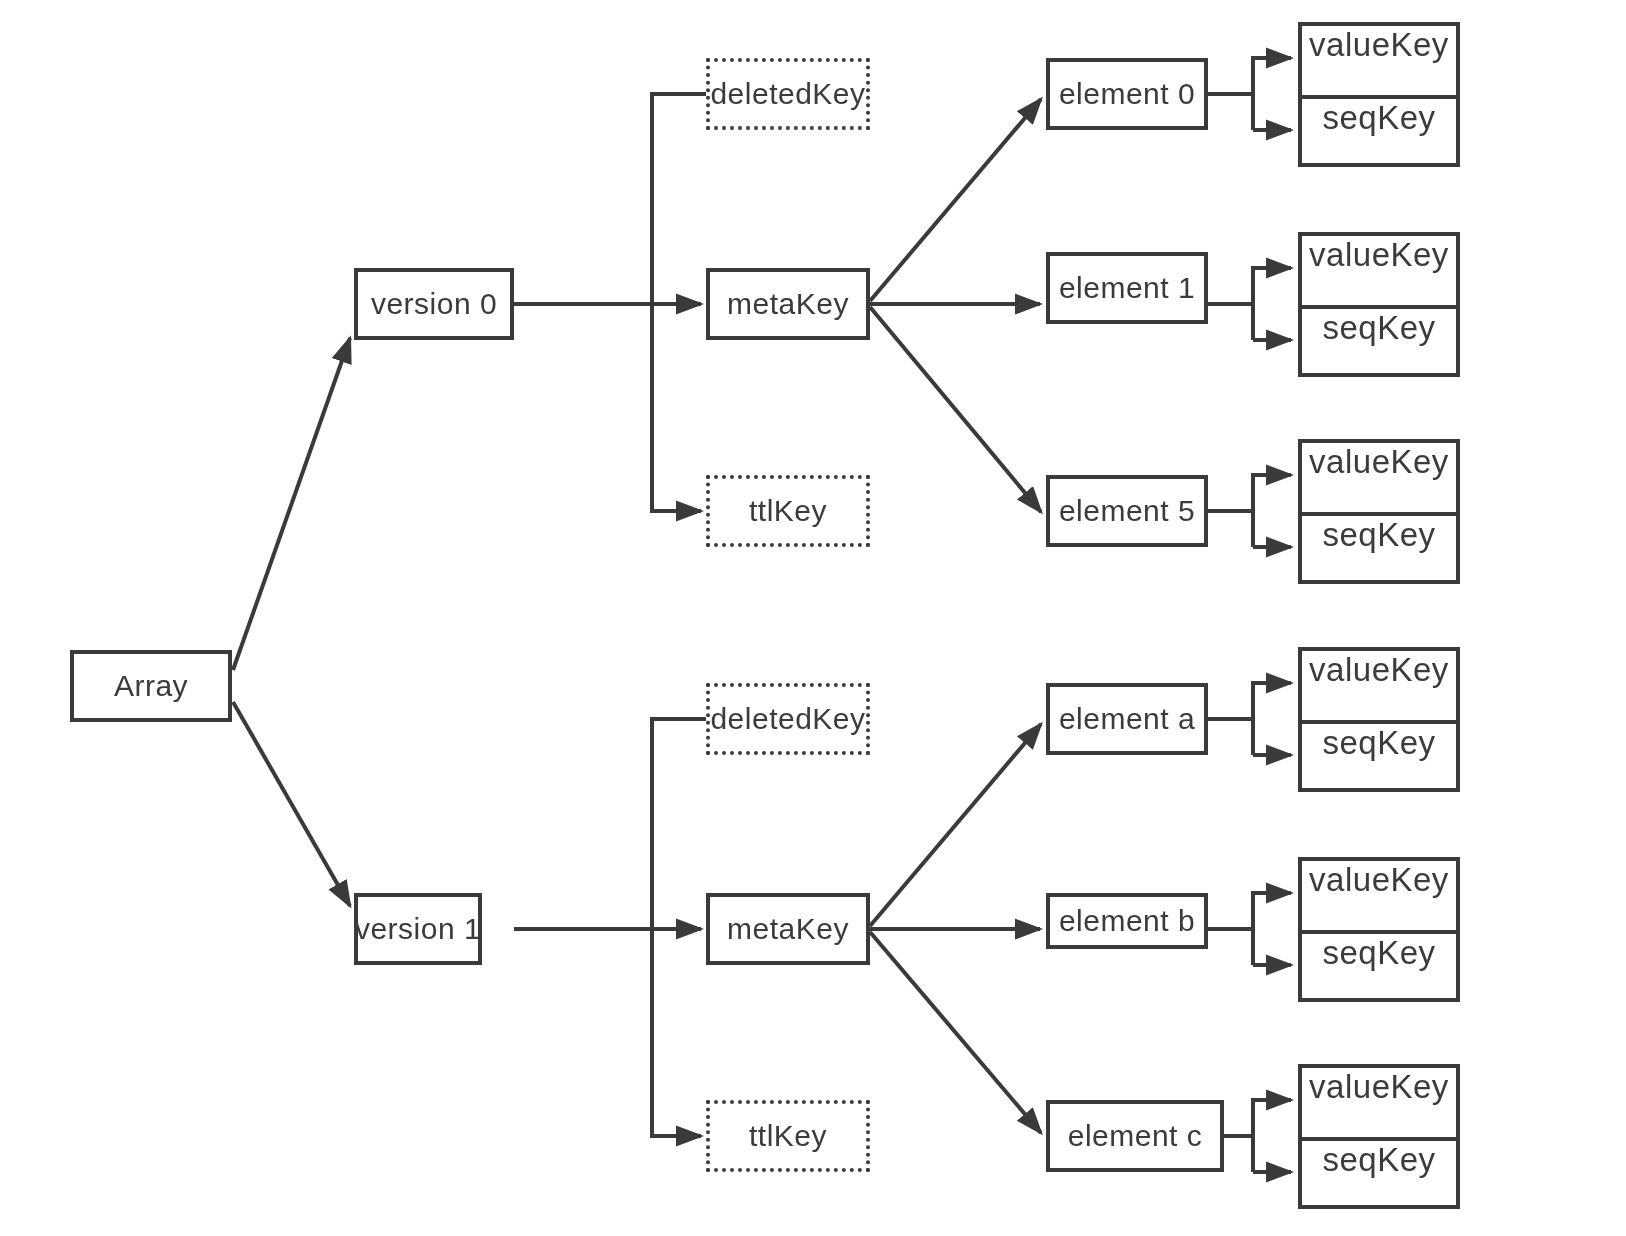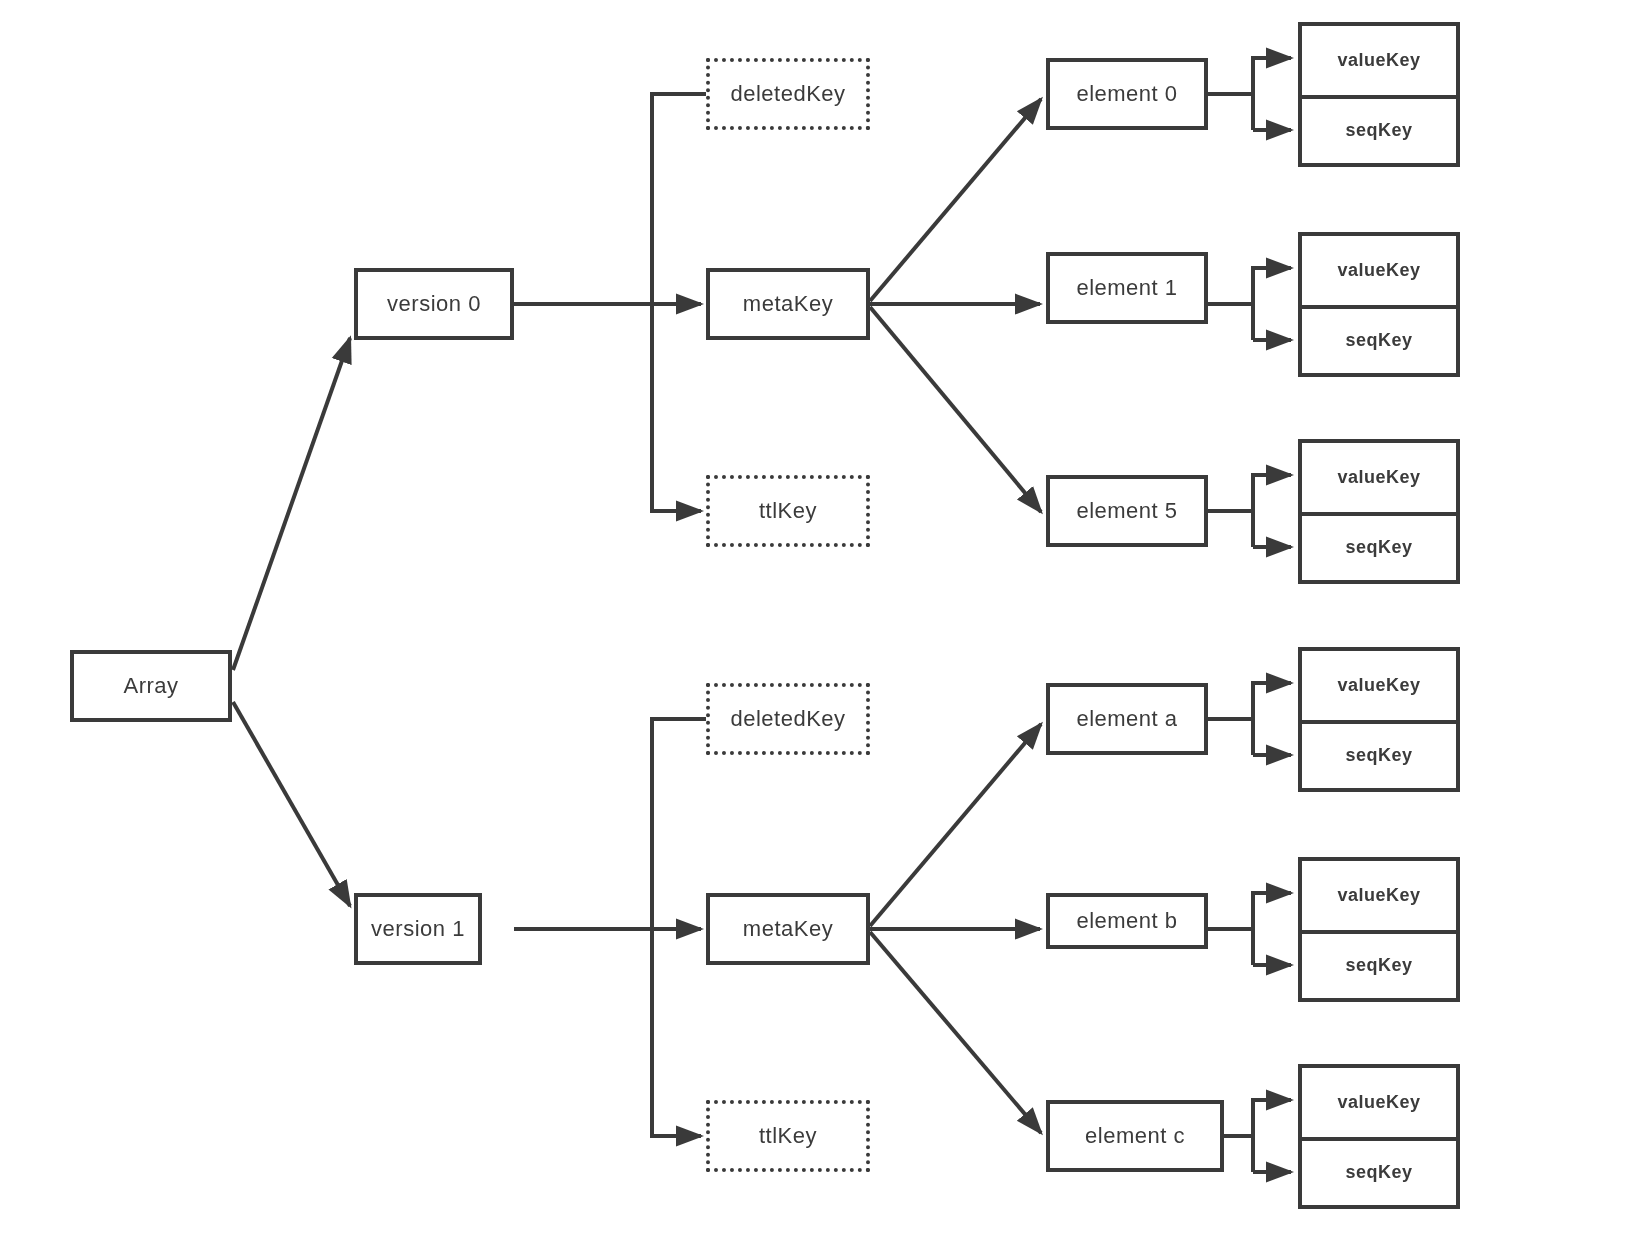--- a/index.html
+++ b/index.html
@@ -15,37 +15,36 @@
     font-family:"Liberation Sans","DejaVu Sans",sans-serif;
     overflow:hidden;
   }
   .edges{position:absolute;left:0;top:0;}
   .node{
     position:absolute;
     box-sizing:border-box;
     background:var(--bg);
     border:4px solid var(--line);
     display:flex;align-items:center;justify-content:center;
-    font-size:22px;color:var(--text);
+    font-size:30px;color:var(--text);
     letter-spacing:0.5px;
     white-space:nowrap;
   }
   .node.dotted{border-style:dotted;}
   .stack{
     position:absolute;
     box-sizing:border-box;
     background:var(--bg);
     border:4px solid var(--line);
     display:grid;grid-template-rows:1fr 1fr;
   }
   .stack .cell{
-    display:flex;align-items:center;justify-content:center;
-    font-size:18px;color:var(--text);
+    display:flex;justify-content:center;
+    font-size:33px;color:var(--text);
     letter-spacing:0.5px;
-    font-weight:bold;
   }
   .stack .cell + .cell{border-top:4px solid var(--line);}
 </style>
 </head>
 <body>
 
 <div class="canvas">
 
   <svg class="edges" width="1626" height="1236" viewBox="0 0 1626 1236">
     <defs>

